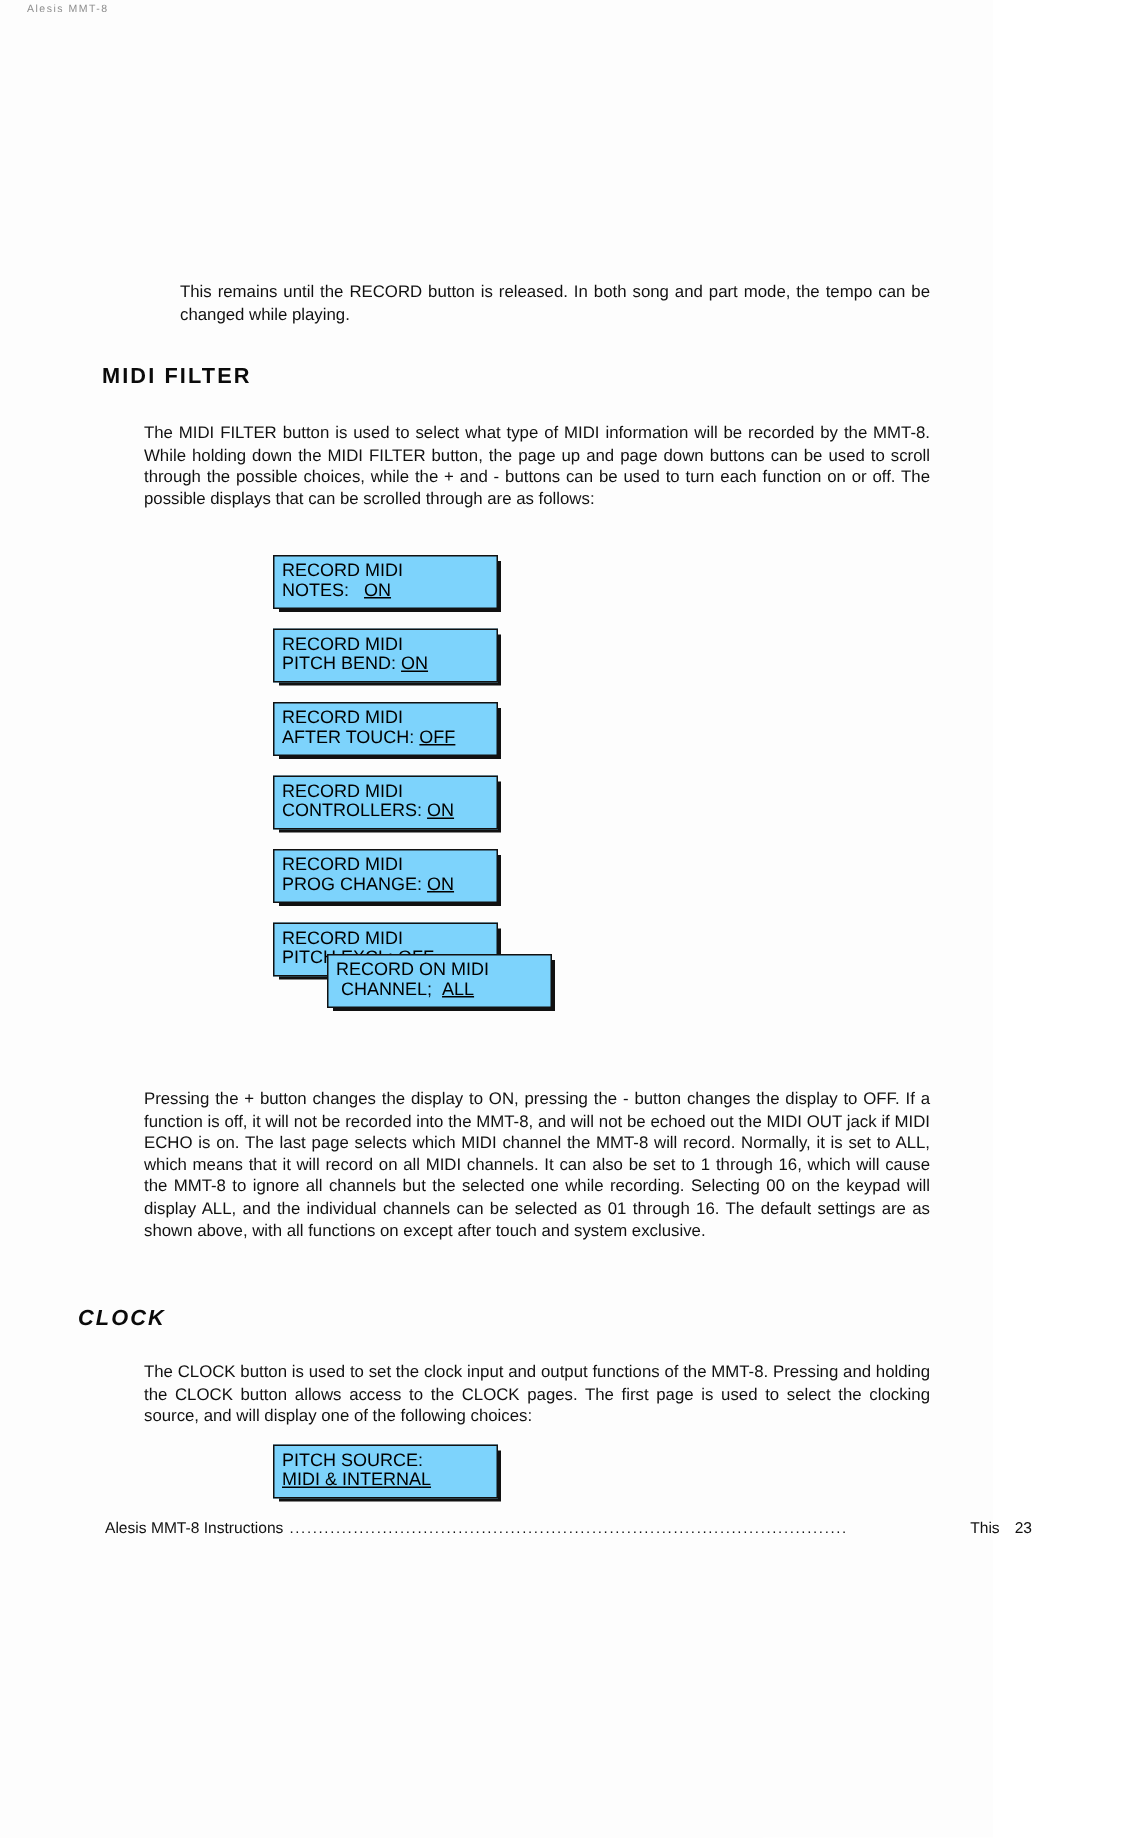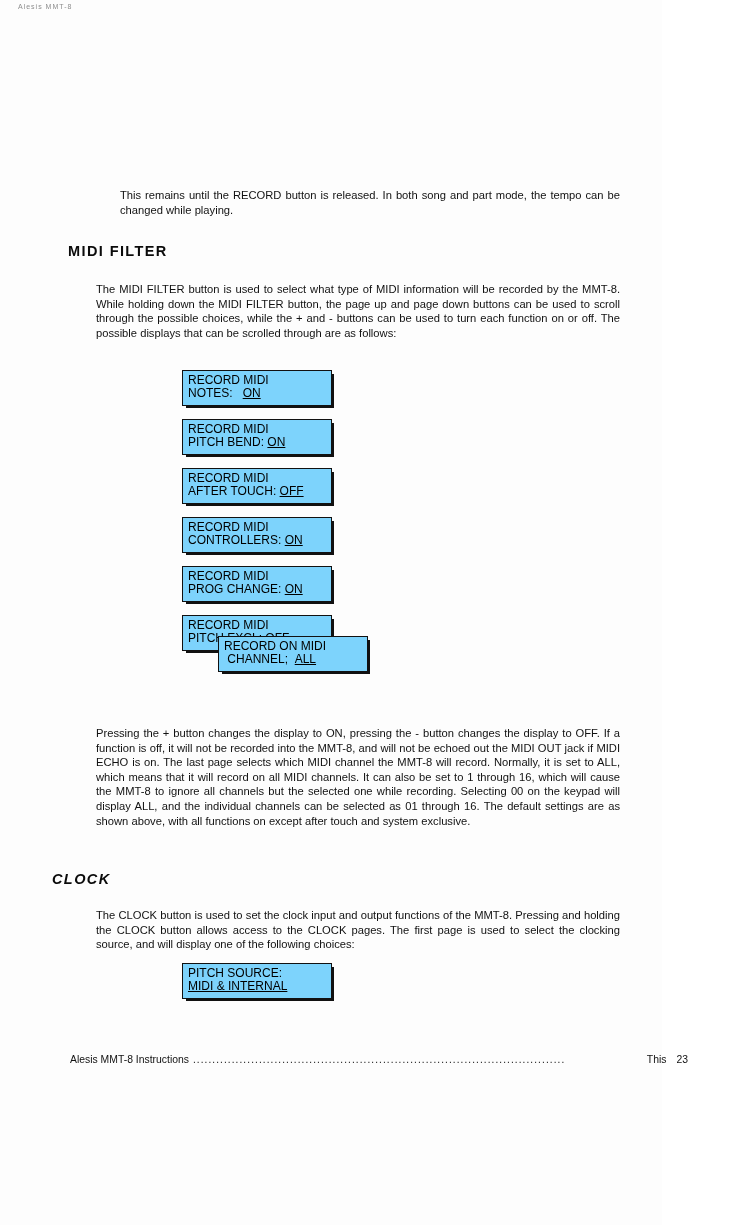--- a/index.html
+++ b/index.html
@@ -90,21 +90,21 @@
   .footer .dots {
     flex: 1;
     overflow: hidden;
     white-space: nowrap;
     margin: 0 4px;
     color: #111;
     letter-spacing: 1.1px;
     font-size: 10px;
   }
   .footer .pageno { white-space: nowrap; }
-  .footer .pagenum { margin-left: 10px; margin-top: 40px; }
+  .footer .pagenum { margin-left: 10px; }
 </style>
 </head>
 <body>
 
 <div class="page">
 
   <div class="scan-noise-top">Alesis MMT-8</div>
 
   <div class="content">
 

